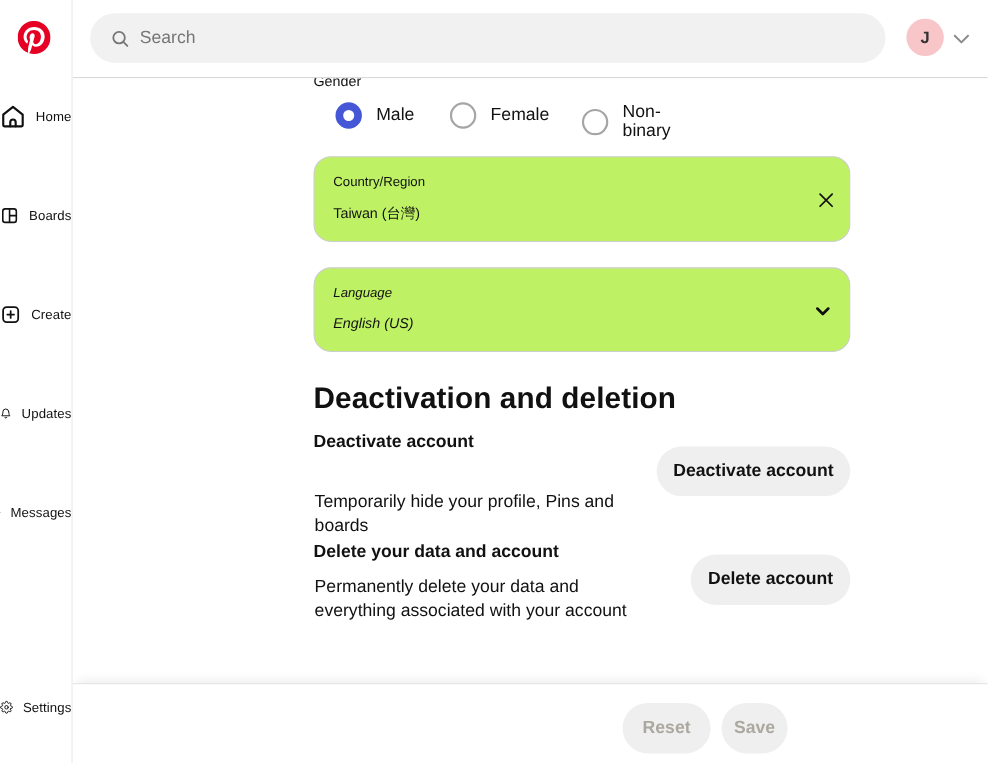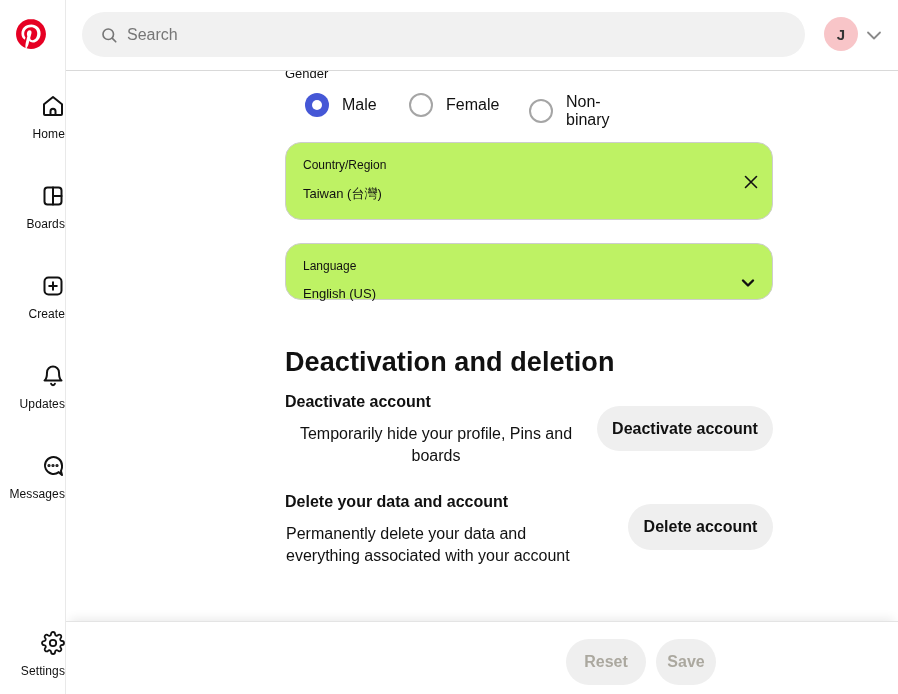--- a/index.html
+++ b/index.html
@@ -6,21 +6,21 @@
   html,body { width:898px; height:694px; background:#fff;
     font-family:"Liberation Sans", sans-serif; color:#111; }
   #page { position:relative; width:898px; height:694px; overflow:hidden; background:#fff; }
 
   
   .sidebar { position:absolute; left:0; top:0; width:66px; height:694px;
     background:#fff; border-right:1px solid #E9E9E9; z-index:20; }
   .logo-btn { position:absolute; left:16px; top:19px; width:30px; height:30px;
     cursor:pointer; }
   .side-item { position:absolute; left:0; width:65px; display:flex;
-    flex-direction:column; align-items:flex-end; gap:9px; cursor:pointer; }
+    align-items:center; gap:9px; cursor:pointer; }
   .side-item .lbl { font-size:12px; color:#111; letter-spacing:.1px; }
   .side-item svg { display:block; }
   .si-home{top:94px;} .si-boards{top:184px;} .si-create{top:274px;}
   .si-updates{top:364px;} .si-messages{top:454px;} .si-settings{top:631px;}
 
   
   .header { position:absolute; left:66px; top:0; right:0; height:71px;
     background:#fff; border-bottom:1px solid #D9D9D9; z-index:10; }
   .searchbar { position:absolute; left:16px; top:12px; width:723px; height:45px;
     background:#F1F1F1; border-radius:24px; display:flex; align-items:center;
@@ -46,34 +46,34 @@
   .radio { width:24px; height:24px; border-radius:50%; position:relative; flex:none; }
   .radio.sel { background:#4557D6; }
   .radio.sel::after { content:""; position:absolute; left:7px; top:7px;
     width:10px; height:10px; border-radius:50%; background:#fff; }
   .radio.unsel { background:#fff; border:2px solid #A5A5A5; }
   .radio-lbl { font-size:16px; color:#111; }
 
   .fieldbox { position:absolute; left:285px; width:488px; background:#bef264;
     border:1px solid #CDCDCD; border-radius:16px; cursor:pointer; }
   .box-country { top:142px; height:78px; }
-  .box-language { top:243px; height:57px; }
+  .box-language { top:243px; height:77px;font-style:italic; }
   .fieldbox .f-label { position:absolute; left:17px; top:15px; font-size:12px; color:#111; }
   .fieldbox .f-value { position:absolute; left:17px; top:42px; font-size:13px; color:#111; }
   .clear-btn { position:absolute; right:12px; top:31px; width:18px; height:18px;
     border:none; background:transparent; cursor:pointer; padding:0; }
   .dd-chevron { position:absolute; right:16px; top:31px; }
 
   .section-heading { position:absolute; left:285px; top:347px; font-size:27px;
     font-weight:700; color:#111; letter-spacing:.1px; }
   .item-title { position:absolute; left:285px; font-size:16px; font-weight:700; color:#111; }
   .t-deactivate{top:393px;} .t-delete{top:493px;}
   .item-desc { position:absolute; left:286px; font-size:16px; color:#111;
     line-height:22px; }
-  .d-deactivate{top:423px; width:300px;text-align:center;} .d-delete{top:523px; width:315px;}
+  .d-deactivate{top:446px; width:300px;} .d-delete{top:523px; width:315px;}
 
   .pill-btn { position:absolute; border:none; border-radius:24px; background:#EFEFEF;
     font-family:"Liberation Sans", sans-serif; font-size:16px; font-weight:700;
     color:#111; cursor:pointer; }
   .b-deactivate { left:597px; top:406px; width:176px; height:45px; }
   .b-delete { left:628px; top:504px; width:145px; height:46px; }
 
   
   .footer { position:absolute; left:66px; right:0; top:621px; height:73px;
     background:#fff; border-top:1px solid #E4E4E4; z-index:10;

